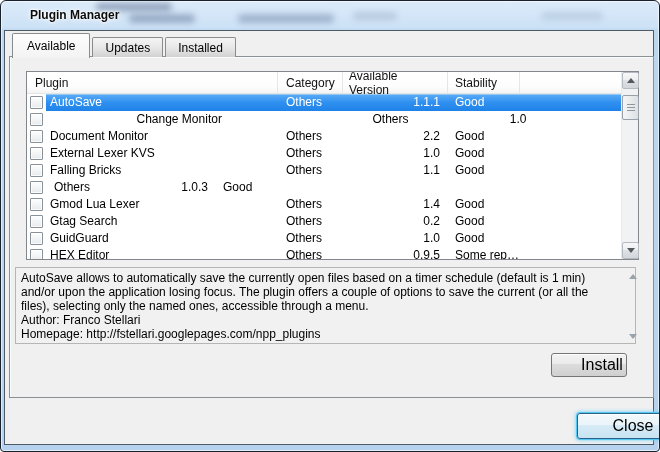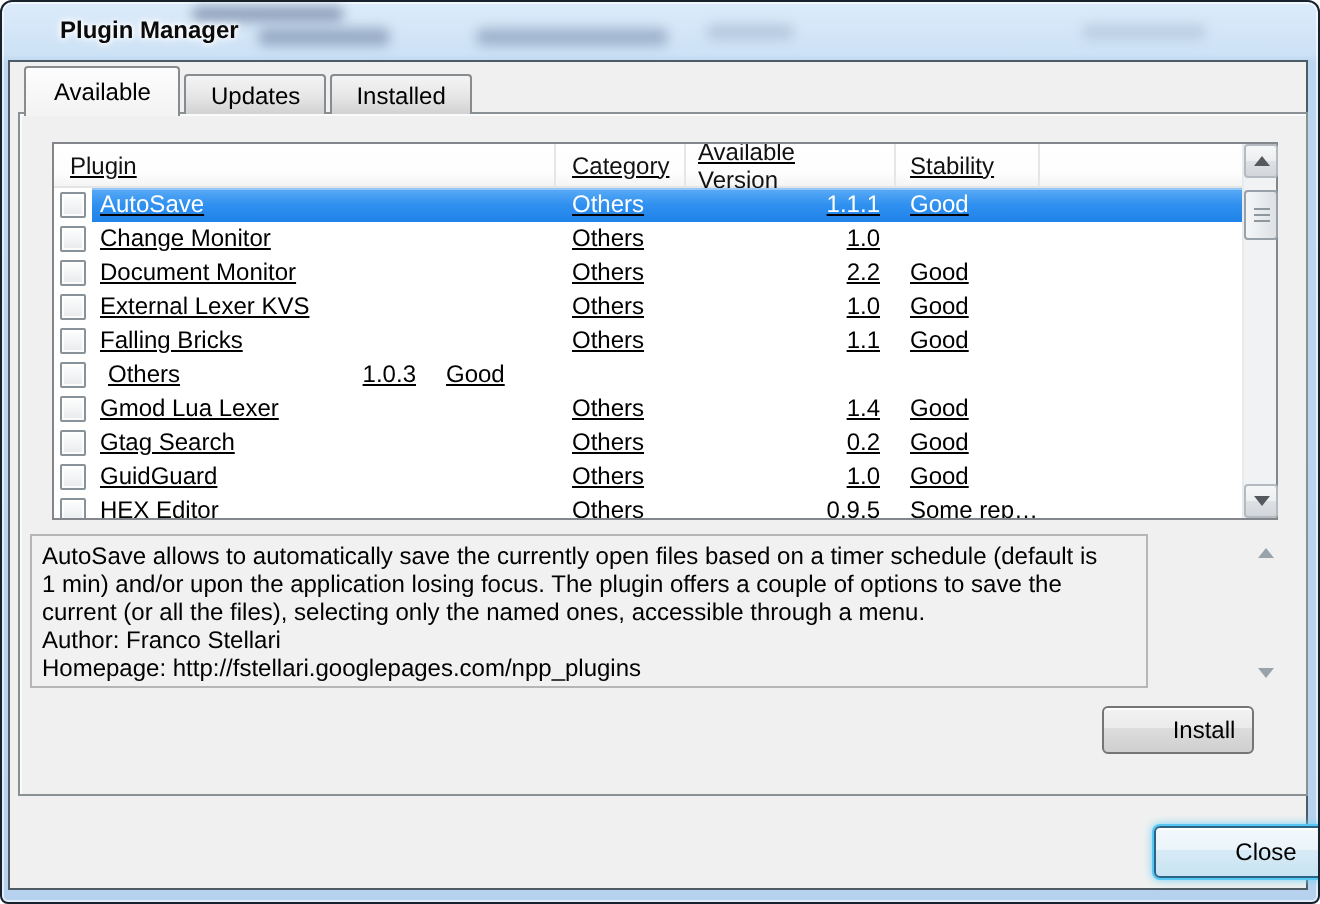--- a/index.html
+++ b/index.html
@@ -45,21 +45,21 @@
   }
   .tabpage{
     position:absolute;left:4px;top:25px;width:645px;height:342px;
     border:1px solid #8a9194;background:#f0f0f0;z-index:1;
     box-shadow:inset 1px 1px 0 rgba(255,255,255,.7);
   }
 
   
   .listview{
     position:absolute;left:21px;top:40px;width:613px;height:189px;
-    border:1px solid #83878c;background:#fff;display:flex;z-index:2;text-decoration:underline;
+    border:1px solid #83878c;background:#fff;display:flex;z-index:2;
   }
   .lv-main{flex:1;display:flex;flex-direction:column;overflow:hidden;}
   .lv-header{
     height:22px;display:flex;flex:none;
     background:linear-gradient(180deg,#ffffff 0%,#fdfdfd 70%,#f4f4f4 100%);
     border-bottom:1px solid #e4e4e4;color:#111;
   }
   .hcell{display:flex;align-items:center;padding:0 6px;border-right:1px solid #e4e7ea;height:100%;}
   .h-plugin{width:251px;padding-left:8px;}
   .h-cat{width:65px;padding-left:8px;}
@@ -67,21 +67,21 @@
   .h-stab{width:72px;padding-left:7px;}
   .h-fill{flex:1;border-right:none;}
   .lv-body{flex:1;overflow:hidden;}
   .lv-row{height:17px;display:flex;align-items:center;line-height:17px;}
   .cbcell{width:19px;flex:none;display:flex;justify-content:flex-start;padding-left:3px;}
   .cb{
     width:13px;height:13px;border:1px solid #8a9299;border-radius:1px;
     background:linear-gradient(180deg,#fefefe,#e7eaec);
     box-shadow:inset 0 0 0 1px rgba(255,255,255,.8);
   }
-  .rowmain{flex:1;display:flex;height:17px;align-items:center;}
+  .rowmain{flex:1;display:flex;height:17px;align-items:center;justify-content:center;}
   .c-name{width:232px;padding-left:4px;white-space:nowrap;overflow:hidden;}
   .c-cat{width:65px;padding-left:8px;white-space:nowrap;}
   .c-ver{width:105px;text-align:right;padding-right:8px;white-space:nowrap;}
   .c-stab{flex:1;padding-left:7px;white-space:nowrap;overflow:hidden;}
   .lv-row.selected .rowmain{
     background:linear-gradient(180deg,#5cacf6 0%,#2f90f0 50%,#1f82e8 100%);
     color:#fff;box-shadow:inset 0 1px 0 rgba(255,255,255,.35);
   }
 
   
@@ -97,35 +97,35 @@
   .tri-down{width:0;height:0;border-left:4px solid transparent;border-right:4px solid transparent;border-top:5px solid #55595e;}
   .sb-thumb{
     position:absolute;left:0;top:23px;width:17px;height:25px;border-radius:2px;
     border:1px solid #98a0a9;background:linear-gradient(90deg,#f4f5f6,#eaedef 45%,#dde1e4);
     display:flex;align-items:center;justify-content:center;
   }
   .gripper{width:8px;height:7px;background:repeating-linear-gradient(180deg,#8e979e 0,#8e979e 1px,transparent 1px,transparent 3px);}
 
   
   .descbox{
-    position:absolute;left:10px;top:236px;width:559px;height:77px;
+    position:absolute;left:10px;top:236px;width:621px;height:77px;
     border:1px solid #b6b6b6;background:#f1f1f1;z-index:2;
     padding:3px 24px 3px 5px;line-height:14px;white-space:pre-line;overflow:hidden;
   }
   .mini-up{position:absolute;right:16px;top:243px;width:0;height:0;z-index:3;
     border-left:4px solid transparent;border-right:4px solid transparent;border-bottom:5px solid #99a3aa;}
   .mini-down{position:absolute;right:16px;top:303px;width:0;height:0;z-index:3;
     border-left:4px solid transparent;border-right:4px solid transparent;border-top:5px solid #99a3aa;}
 
   
   .btn{
     position:absolute;border:1px solid #757575;border-radius:3px;color:#000;
     background:linear-gradient(180deg,#f2f2f2 0%,#ebebeb 45%,#dddddd 46%,#cfcfcf 100%);
     box-shadow:inset 0 1px 0 rgba(255,255,255,.85);
-    font-family:inherit;font-size:12px;display:flex;align-items:center;justify-content:center;
+    font-family:inherit;font-size:16px;display:flex;align-items:center;justify-content:center;
     z-index:4;cursor:default;padding-left:32px;
   }
   .btn-install{left:546px;top:322px;width:76px;height:24px;}
   .btn-settings{left:7px;top:384px;width:73px;height:24px;}
   .btn-close{
     left:572px;top:382px;width:86px;height:26px;
     border:1px solid #2c6286;
     box-shadow:0 0 0 1px #55c7f2,0 0 4px 1px #6fd0f5,inset 0 1px 0 rgba(255,255,255,.9);
     background:linear-gradient(180deg,#f3f9fc 0%,#eaf4fa 45%,#d7ebf6 46%,#c8e3f2 100%);
   }

